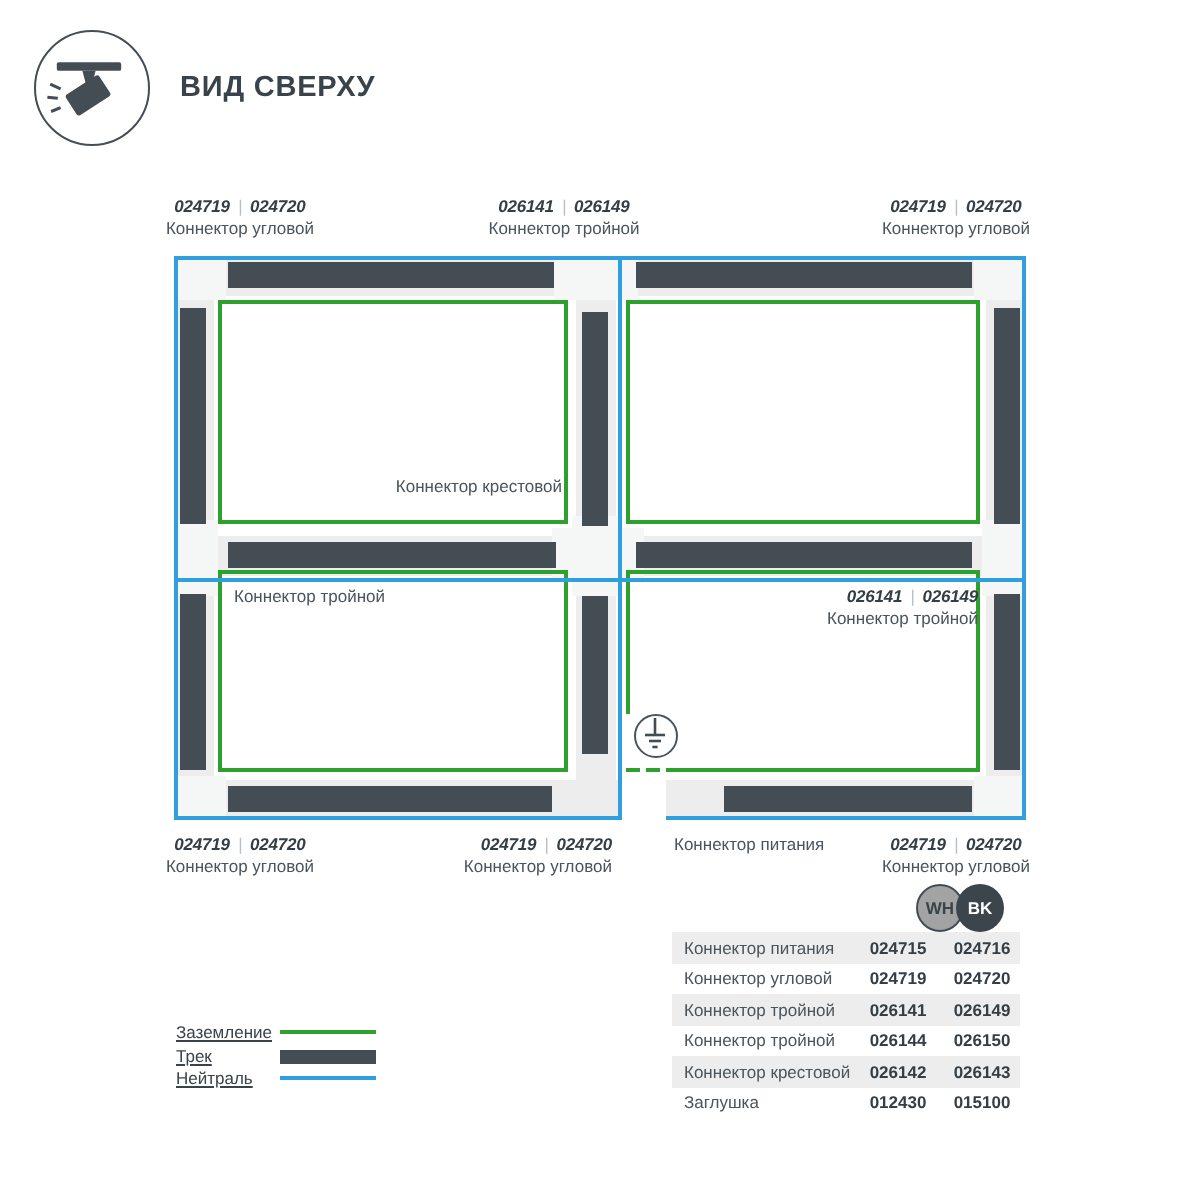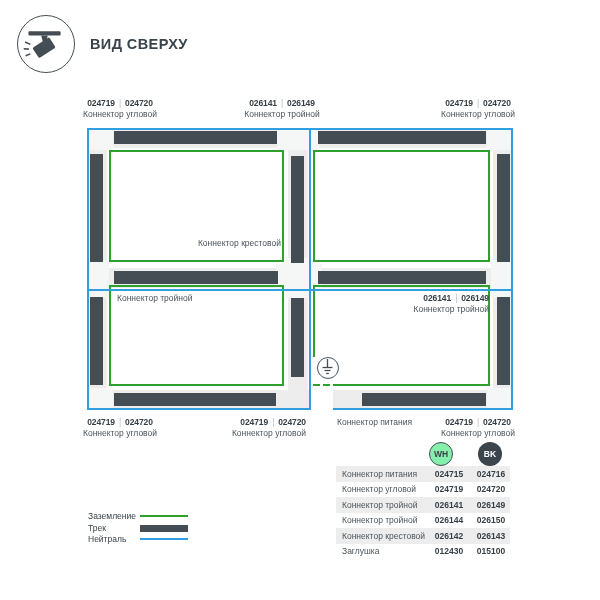--- a/index.html
+++ b/index.html
@@ -13,30 +13,30 @@
   .page-title{left:90px;top:36px;font-size:14.5px;font-weight:bold;letter-spacing:.4px;color:#39434a;}
   
   .band{background:#ededee;}
   .jblock{background:#f5f6f6;}
   .bar{background:#454d54;}
   .gline{background:#2da02d;}
   .bline{background:#2f9fe0;}
   .grect{border:2px solid #2da02d;box-sizing:border-box;}
   
   .lbl{font-size:8.5px;line-height:11px;width:160px;}
-  .lbl .nums{font-weight:bold;color:#343e45;letter-spacing:-0.1px;}
+  .lbl .nums{font-weight:bold;color:#343e45;letter-spacing:-0.1px;font-style:italic;}
   .lbl .sep{color:#b9bfc4;font-weight:normal;padding:0 4px;}
   .lbl .cname{color:#4a545b;}
   .ctr{text-align:center;} .rgt{text-align:right;} .lft{text-align:left;}
   
   .gnd{left:317px;top:357px;width:22px;height:22px;border:1.4px solid #4a545b;border-radius:50%;background:#fff;box-sizing:border-box;}
   
   .badge{width:24px;height:24px;border-radius:50%;font-size:8.5px;font-weight:bold;
          display:flex;align-items:center;justify-content:center;box-sizing:border-box;}
-  .badge-wh{left:429px;top:442px;border:1px solid #454d54;color:#39434a;background:#86efac;}
+  .badge-wh{left:458px;top:442px;border:1px solid #454d54;color:#39434a;background:#a3a3a3;}
   .badge-bk{left:478px;top:442px;background:#3c454c;color:#ffffff;}
   
   .ptable{left:336px;top:466px;width:174px;}
   .trow{display:flex;align-items:center;height:15.5px;font-size:8.5px;color:#4a545b;}
   .trow.shaded{background:#ededee;}
   .tname{flex:1;padding-left:6px;}
   .twh{width:46px;text-align:center;font-weight:bold;color:#343e45;}
   .tbk{width:38px;text-align:center;font-weight:bold;color:#343e45;}
   
   .legend-row{height:11.5px;font-size:8.5px;color:#39434a;}
@@ -183,21 +183,21 @@
     <span class="twh">026142</span>
     <span class="tbk">026143</span>
   </div>
   <div class="trow">
     <span class="tname">Заглушка</span>
     <span class="twh">012430</span>
     <span class="tbk">015100</span>
   </div>
 </div>
 
-<div class="abs" style="left:88px;top:511px;width:110px;">
+<div class="abs" style="left:88px;top:511px;width:110px;text-decoration:underline;">
   <div class="legend-row" style="position:relative;">
     <span>Заземление</span>
     <span class="sw gline" style="top:4px;width:48px;height:2px;"></span>
   </div>
   <div class="legend-row" style="position:relative;">
     <span>Трек</span>
     <span class="sw bar" style="top:2px;width:48px;height:7px;"></span>
   </div>
   <div class="legend-row" style="position:relative;">
     <span>Нейтраль</span>

